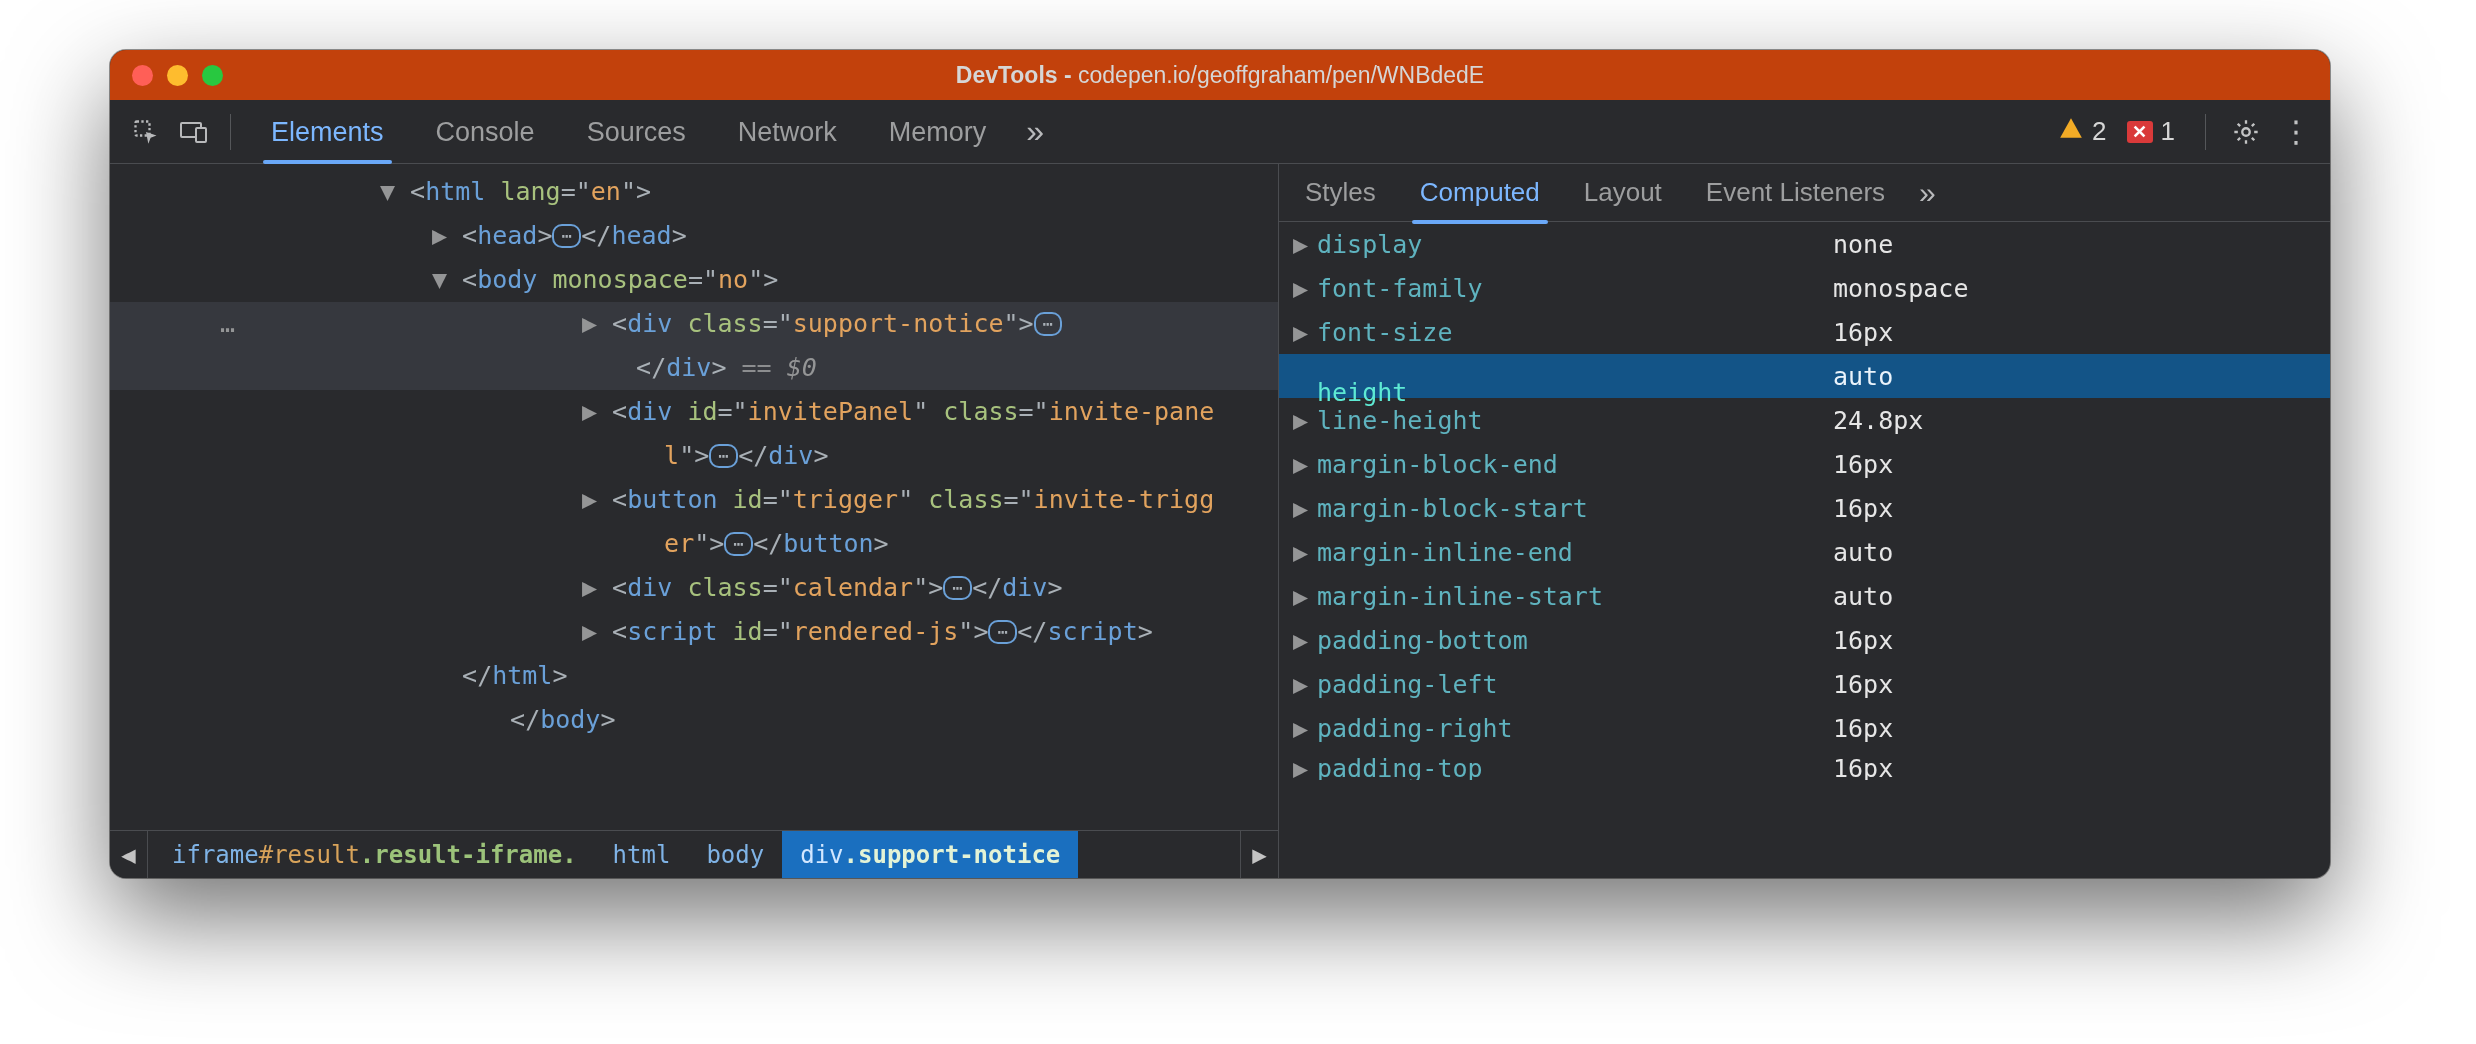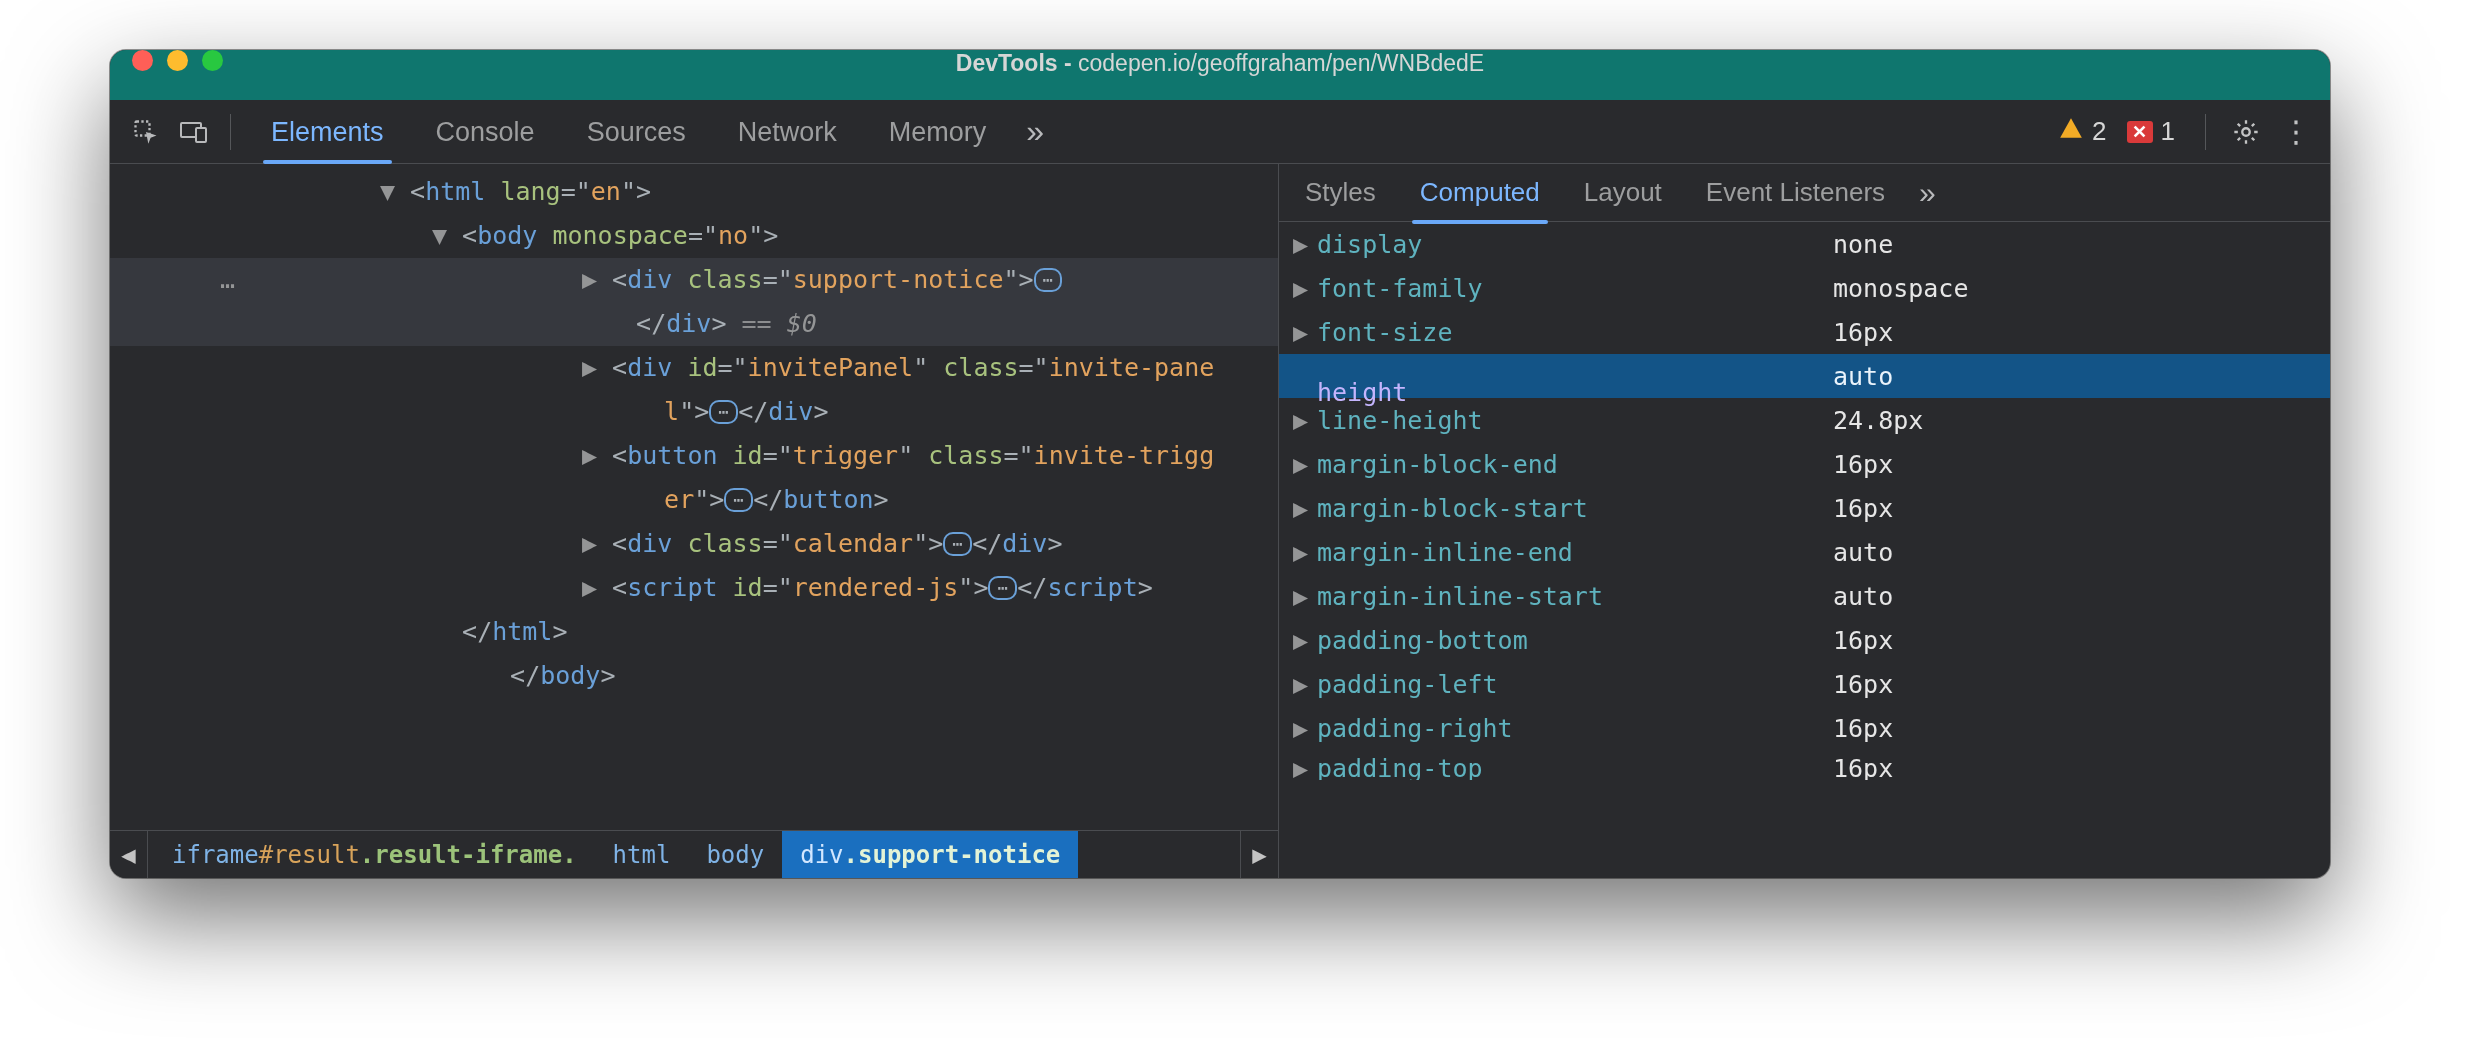--- a/index.html
+++ b/index.html
@@ -20,23 +20,23 @@
     border-radius: 16px;
     box-shadow: 0 40px 100px rgba(0,0,0,0.55), 0 0 0 1px rgba(0,0,0,0.4);
     overflow: hidden;
     color: #cfd0d0;
     display: flex;
     flex-direction: column;
   }
   
   .titlebar {
     height: 50px;
-    background: #0f766e;
+    background: #c2410c;
     display: flex;
-    align-items: flex-start;
+    align-items: center;
     position: relative;
     flex-shrink: 0;
   }
   .traffic-lights {
     display: flex;
     gap: 14px;
     margin-left: 22px;
   }
   .traffic-lights .dot {
     width: 21px; height: 21px; border-radius: 50%;
@@ -257,21 +257,21 @@
     padding-left: 14px;
   }
   .prop-row .tw {
     color:#949596; width:24px; display:inline-block;
   }
   .prop-row .pname { color:#5fb3bf; }
   .prop-row .pval { color:#e6e6e6; margin-left: auto; padding-left: 20px; }
   .prop-row.highlight {
     background:#135487;
   }
-  .prop-row.highlight .pname { color:#c4b5fd; padding-left: 24px; margin-top: 32px; }
+  .prop-row.highlight .pname { color:#5eead4; padding-left: 24px; margin-top: 32px; }
   .prop-row.highlight .pval { color:#e9f3fb; }
   .prop-name-col { width: 520px; display:flex; align-items:center; }
   .prop-val-col { flex:1; }
   .prop-row.cut { height: 30px; overflow:hidden; align-items:flex-start; padding-top:4px;}
 </style>
 </head>
 <body>
 
 <div class="window">
 
@@ -329,20 +329,21 @@
       </svg>
     </div>
     <div class="kebab-icon">⋮</div>
   </div>
 
   <div class="split">
 
     <div class="left-panel">
       <div class="dom-tree" id="dom-tree">
           <div class="dom-line ind1"><span class="caret">▼ </span><span class="punc">&lt;</span><span class="tagc">html</span><span class="punc"> </span><span class="attrn">lang</span><span class="punc">="</span><span class="attrv">en</span><span class="punc">"&gt;</span></div>
+          <div class="dom-line ind2"><span class="caret">▶ </span><span class="punc">&lt;</span><span class="tagc">head</span><span class="punc">&gt;</span><span class="ellip">⋯</span><span class="punc">&lt;/</span><span class="tagc">head</span><span class="punc">&gt;</span></div>
           <div class="dom-line ind2"><span class="caret">▼ </span><span class="punc">&lt;</span><span class="tagc">body</span><span class="punc"> </span><span class="attrn">monospace</span><span class="punc">="</span><span class="attrv">no</span><span class="punc">"&gt;</span></div>
           <div class="dom-line ind4 selected-row"><span class="row-dots">…</span><span class="caret">▶ </span><span class="punc">&lt;</span><span class="tagc">div</span><span class="punc"> </span><span class="attrn">class</span><span class="punc">="</span><span class="attrv">support-notice</span><span class="punc">"&gt;</span><span class="ellip">⋯</span></div>
           <div class="dom-line ind4b selected-row"><span class="caret">  </span><span class="punc">&lt;/</span><span class="tagc">div</span><span class="punc">&gt;</span><span class="gray"> == </span><span class="sel0">$0</span></div>
           <div class="dom-line ind4"><span class="caret">▶ </span><span class="punc">&lt;</span><span class="tagc">div</span><span class="punc"> </span><span class="attrn">id</span><span class="punc">="</span><span class="attrv">invitePanel</span><span class="punc">" </span><span class="attrn">class</span><span class="punc">="</span><span class="attrv">invite-pane</span></div>
           <div class="dom-line ind4c"><span class="caret">  </span><span class="attrv">l</span><span class="punc">"&gt;</span><span class="ellip">⋯</span><span class="punc">&lt;/</span><span class="tagc">div</span><span class="punc">&gt;</span></div>
           <div class="dom-line ind4"><span class="caret">▶ </span><span class="punc">&lt;</span><span class="tagc">button</span><span class="punc"> </span><span class="attrn">id</span><span class="punc">="</span><span class="attrv">trigger</span><span class="punc">" </span><span class="attrn">class</span><span class="punc">="</span><span class="attrv">invite-trigg</span></div>
           <div class="dom-line ind4c"><span class="caret">  </span><span class="attrv">er</span><span class="punc">"&gt;</span><span class="ellip">⋯</span><span class="punc">&lt;/</span><span class="tagc">button</span><span class="punc">&gt;</span></div>
           <div class="dom-line ind4"><span class="caret">▶ </span><span class="punc">&lt;</span><span class="tagc">div</span><span class="punc"> </span><span class="attrn">class</span><span class="punc">="</span><span class="attrv">calendar</span><span class="punc">"&gt;</span><span class="ellip">⋯</span><span class="punc">&lt;/</span><span class="tagc">div</span><span class="punc">&gt;</span></div>
           <div class="dom-line ind4"><span class="caret">▶ </span><span class="punc">&lt;</span><span class="tagc">script</span><span class="punc"> </span><span class="attrn">id</span><span class="punc">="</span><span class="attrv">rendered-js</span><span class="punc">"&gt;</span><span class="ellip">⋯</span><span class="punc">&lt;/</span><span class="tagc">script</span><span class="punc">&gt;</span></div>
           <div class="dom-line ind2"><span class="caret">  </span><span class="punc">&lt;/</span><span class="tagc">html</span><span class="punc">&gt;</span></div>

